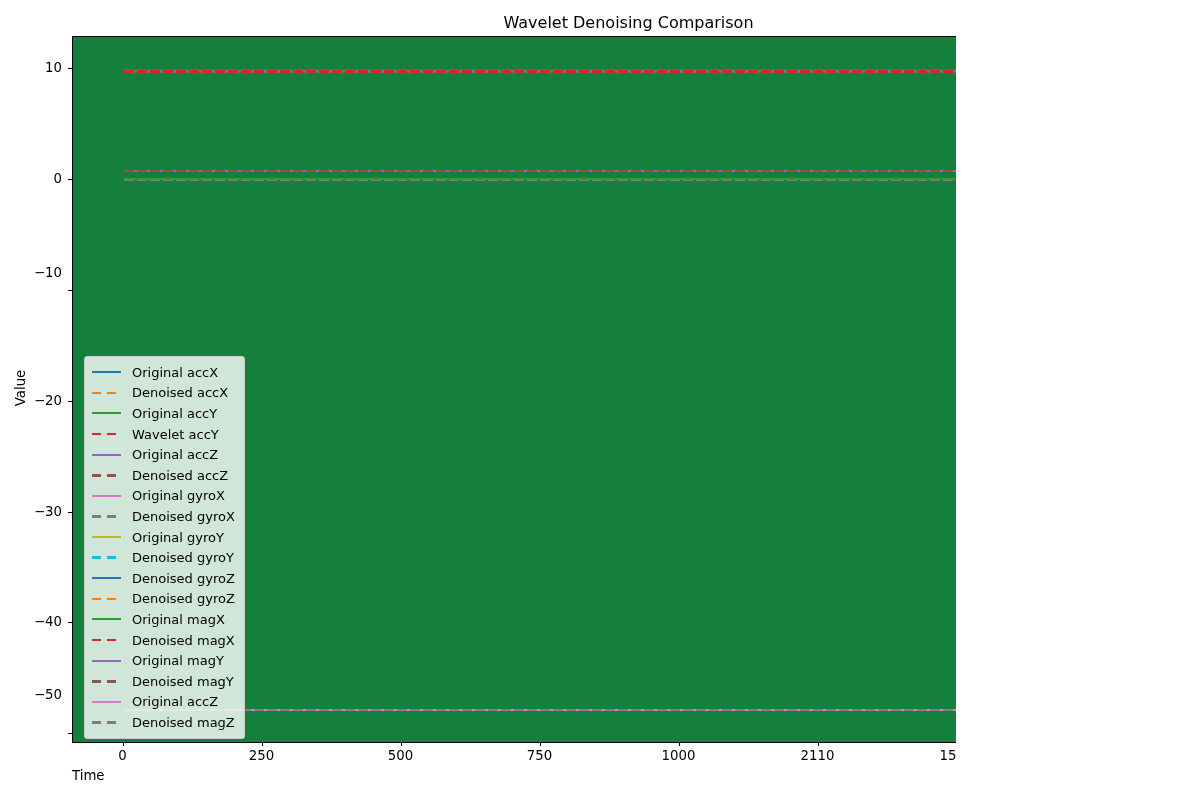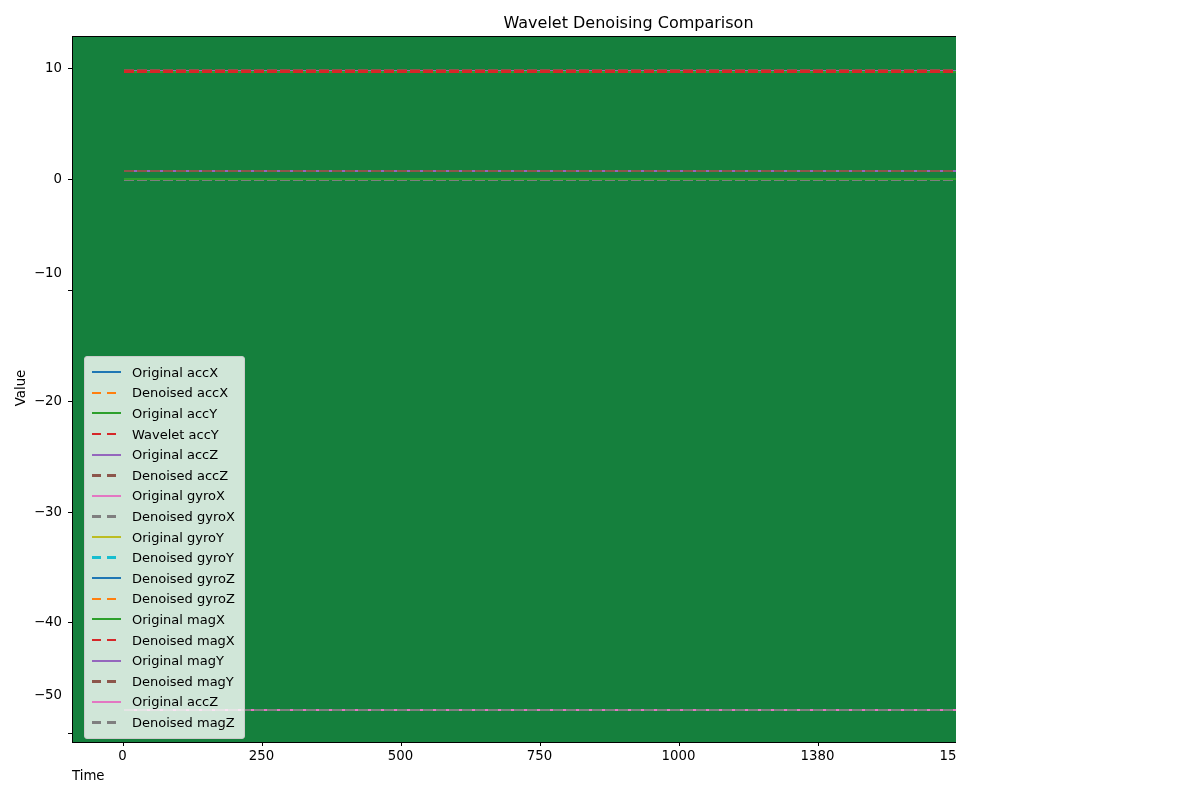--- a/index.html
+++ b/index.html
@@ -153,21 +153,21 @@
       <div class="xtick-label" style="left: 122.591px;">0</div>
       <div class="xtick-mark" style="left: 261.577px;"></div>
       <div class="xtick-label" style="left: 261.577px;">250</div>
       <div class="xtick-mark" style="left: 400.563px;"></div>
       <div class="xtick-label" style="left: 400.563px;">500</div>
       <div class="xtick-mark" style="left: 539.549px;"></div>
       <div class="xtick-label" style="left: 539.549px;">750</div>
       <div class="xtick-mark" style="left: 678.535px;"></div>
       <div class="xtick-label" style="left: 678.535px;">1000</div>
       <div class="xtick-mark" style="left: 817.521px;"></div>
-      <div class="xtick-label" style="left: 817.521px;">1380</div>
+      <div class="xtick-label" style="left: 817.521px;">2110</div>
       <div class="xtick-mark" style="left: 956.507px;"></div>
       <div class="xtick-label" style="left: 956.507px;">1500</div>
       <div class="xtick-mark" style="left: 1095.49px;"></div>
       <div class="xtick-label" style="left: 1095.49px;">1750</div>
       <div class="ytick-mark" style="top: 68.1462px;"></div>
       <div class="ytick-label" style="top: 60.1462px;">10</div>
       <div class="ytick-mark" style="top: 178.995px;"></div>
       <div class="ytick-label" style="top: 170.995px;">0</div>
       <div class="ytick-mark" style="top: 289.844px;"></div>
       <div class="ytick-label" style="top: 265px;">−10</div>

